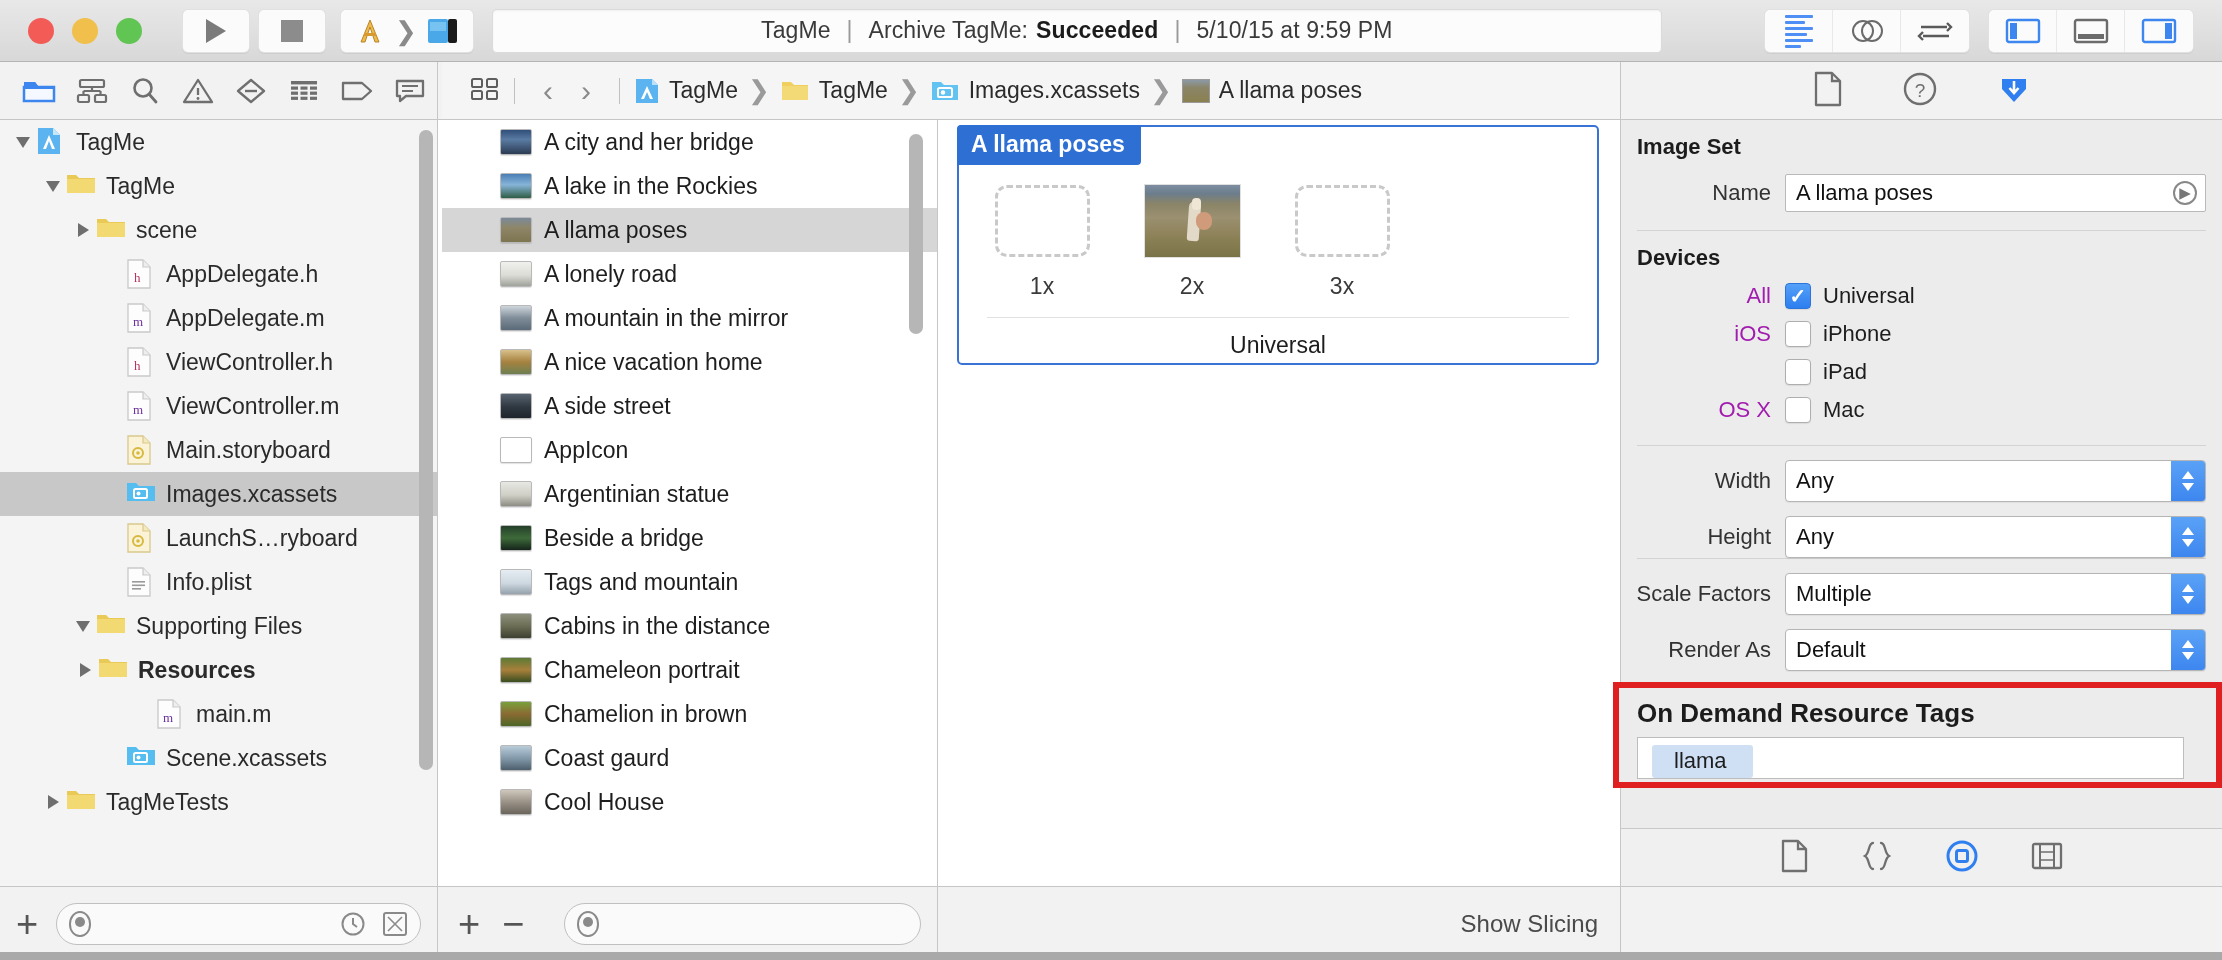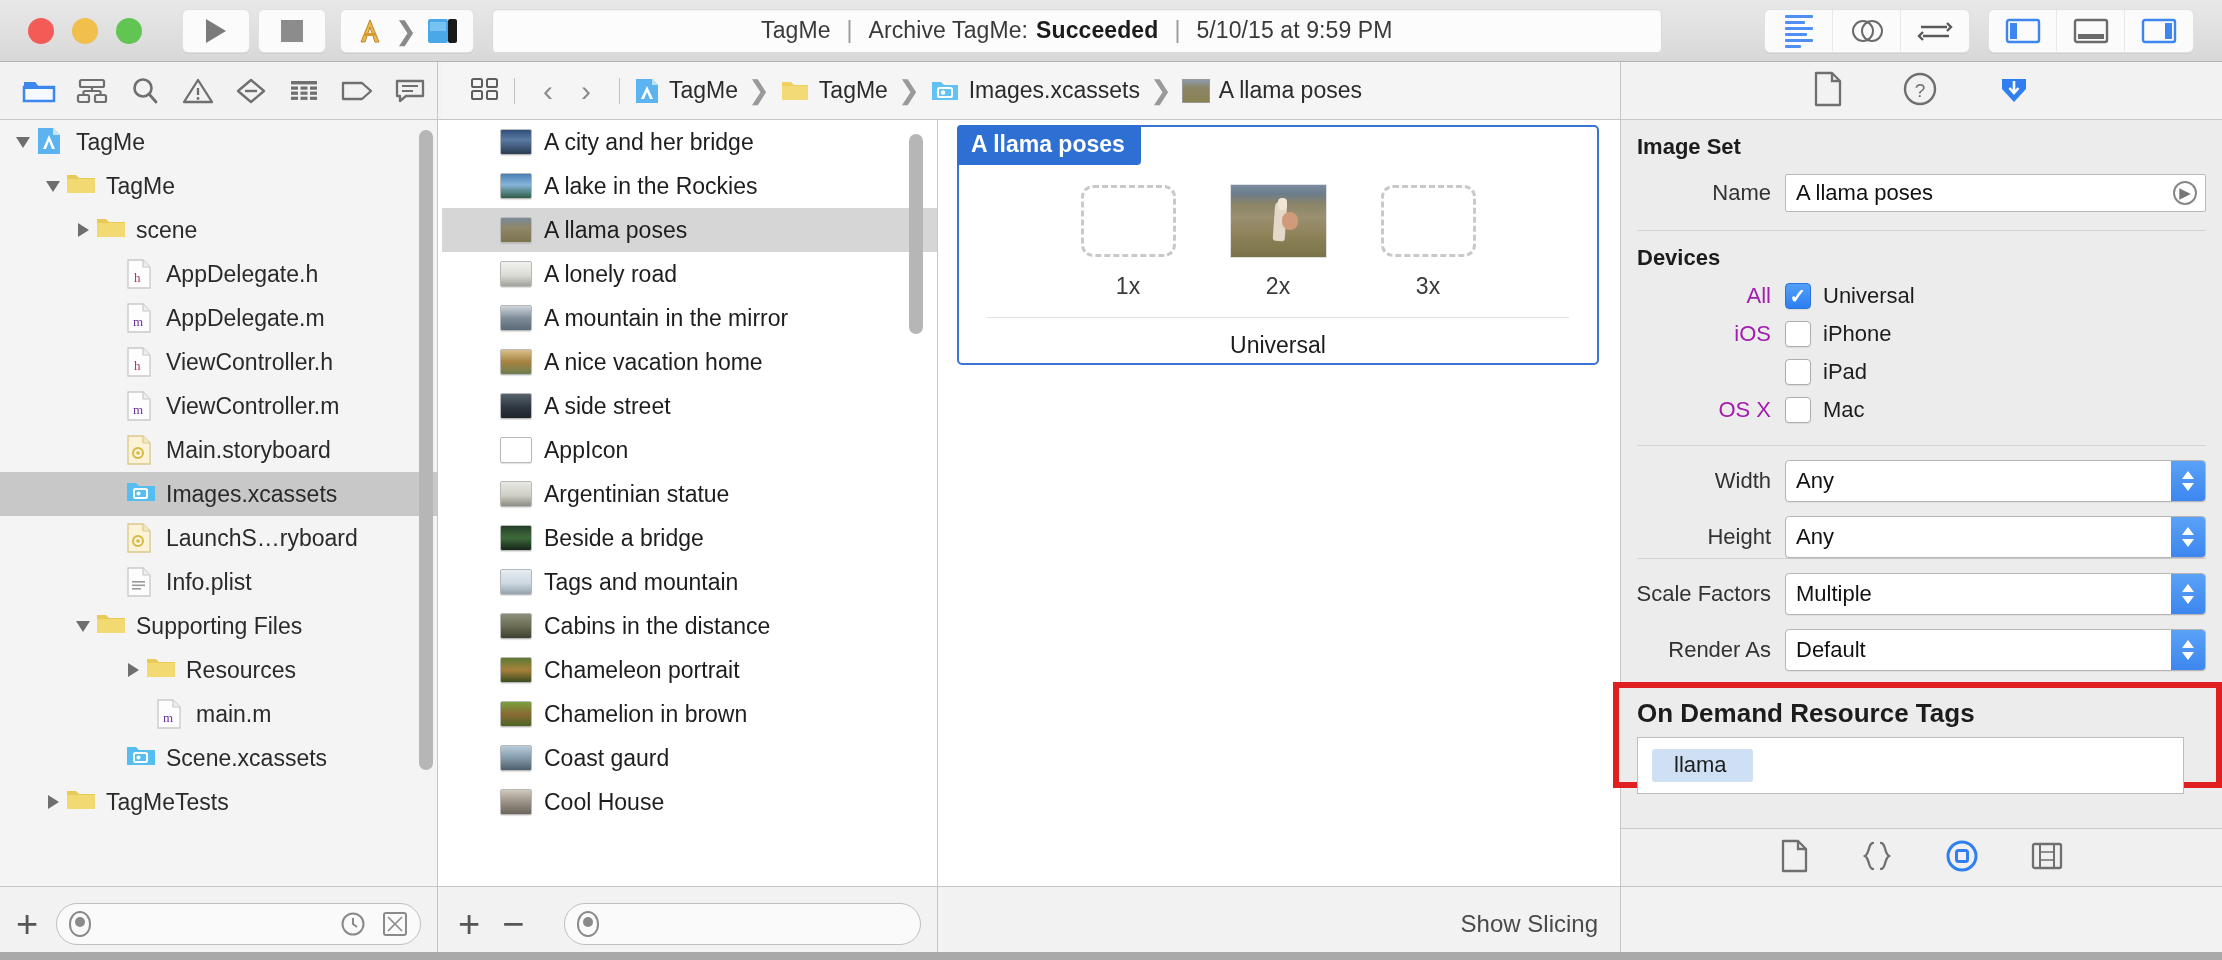--- a/index.html
+++ b/index.html
@@ -170,22 +170,22 @@
   .imageset-card {
     position: absolute; left: 18px; top: 5px; width: 642px; height: 240px;
     background: #ffffff; border: 2px solid #3a73d6; border-radius: 5px;
   }
   .card-title {
     position: absolute; left: -2px; top: -2px;
     background: #2e6fd4; color: #ffffff; font-size: 23px; font-weight: bold;
     padding: 6px 16px 7px 14px; border-radius: 4px 0 4px 0;
   }
   .slots {
-    position: absolute; left: 0; right: 0; top: 58px;
-    display: flex; justify-content: center; align-items: flex-start;
+    position: absolute; left: 8px; right: 0; top: 58px;
+    display: flex; justify-content: flex-start; align-items: flex-start;
   }
   .slot { display: flex; flex-direction: column; align-items: center; width: 150px; }
   .slot-box {
     width: 95px; height: 72px; border: 3px dashed #c9c9c9; border-radius: 12px;
   }
   .slot-box.filled {
     border: none; width: 95px; height: 72px; border-radius: 0;
     background:
       linear-gradient(to bottom, #7c8ea0 0%, #6c7d8c 12%, #8a8468 26%, #9b9070 45%, #8d8258 70%, #7b7348 100%);
     position: relative; overflow: hidden;
@@ -270,22 +270,22 @@
   .cb.on { background: linear-gradient(to bottom,#54a0f8,#2d7ef0); border-color: #2a74da; }
   .cb-tick { color: #fff; font-size: 20px; line-height: 1; font-weight: bold; }
   .cbtext { font-size: 22px; color: #1d1d1d; }
 
   .odr-box {
     position: absolute; left: -8px; right: 0; top: 562px; height: 106px;
     border: 6px solid #e02020; background: #ececec;
   }
   .odr-head { font-size: 26px; font-weight: bold; color: #1c1c1c; padding: 10px 0 0 18px; }
   .odr-field {
-    margin: 8px 32px 0 18px; height: 57px; background: #fff;
-    border: 1px solid #bdbdbd; display: flex; align-items: center; padding-left: 14px;
+    margin: 8px 32px 0 18px; height: 42px; background: #fff;
+    border: 1px solid #bdbdbd; display: flex; align-items: flex-end; padding-left: 14px;
   }
   .tag-chip {
     background: #cfe0f5; color: #1d1d1d; font-size: 22px;
     padding: 3px 26px 4px 22px; border-radius: 3px;
   }
 
   .insp-footer {
     position: absolute; left: 0; right: 0; bottom: 0; height: 58px;
     background: #f0f0f0; border-top: 1px solid #c9c9c9;
     display: flex; align-items: center; justify-content: center; gap: 50px;
@@ -678,21 +678,21 @@
         <div class="tree-row" style="padding-left: 70px;">
           <span class="tw">
             <span class="tri-d"></span>
           </span>
           <span class="ficon"><svg width="30" height="26" viewBox="0 0 30 26">
               <path d="M1 4 h9 l3 3 h16 v15 h-28 z" fill="#eaca57"></path>
               <path d="M1 8 h28 v14 h-28 z" fill="#f2d972"></path>
             </svg></span>
           <span>Supporting Files</span>
         </div>
-        <div class="tree-row" style="padding-left: 120px;">
+        <div class="tree-row" style="padding-left: 72px; font-weight: bold;">
           <span class="tw">
             <span class="tri-r"></span>
           </span>
           <span class="ficon"><svg width="30" height="26" viewBox="0 0 30 26">
               <path d="M1 4 h9 l3 3 h16 v15 h-28 z" fill="#eaca57"></path>
               <path d="M1 8 h28 v14 h-28 z" fill="#f2d972"></path>
             </svg></span>
           <span>Resources</span>
         </div>
         <div class="tree-row" style="padding-left: 130px;">

